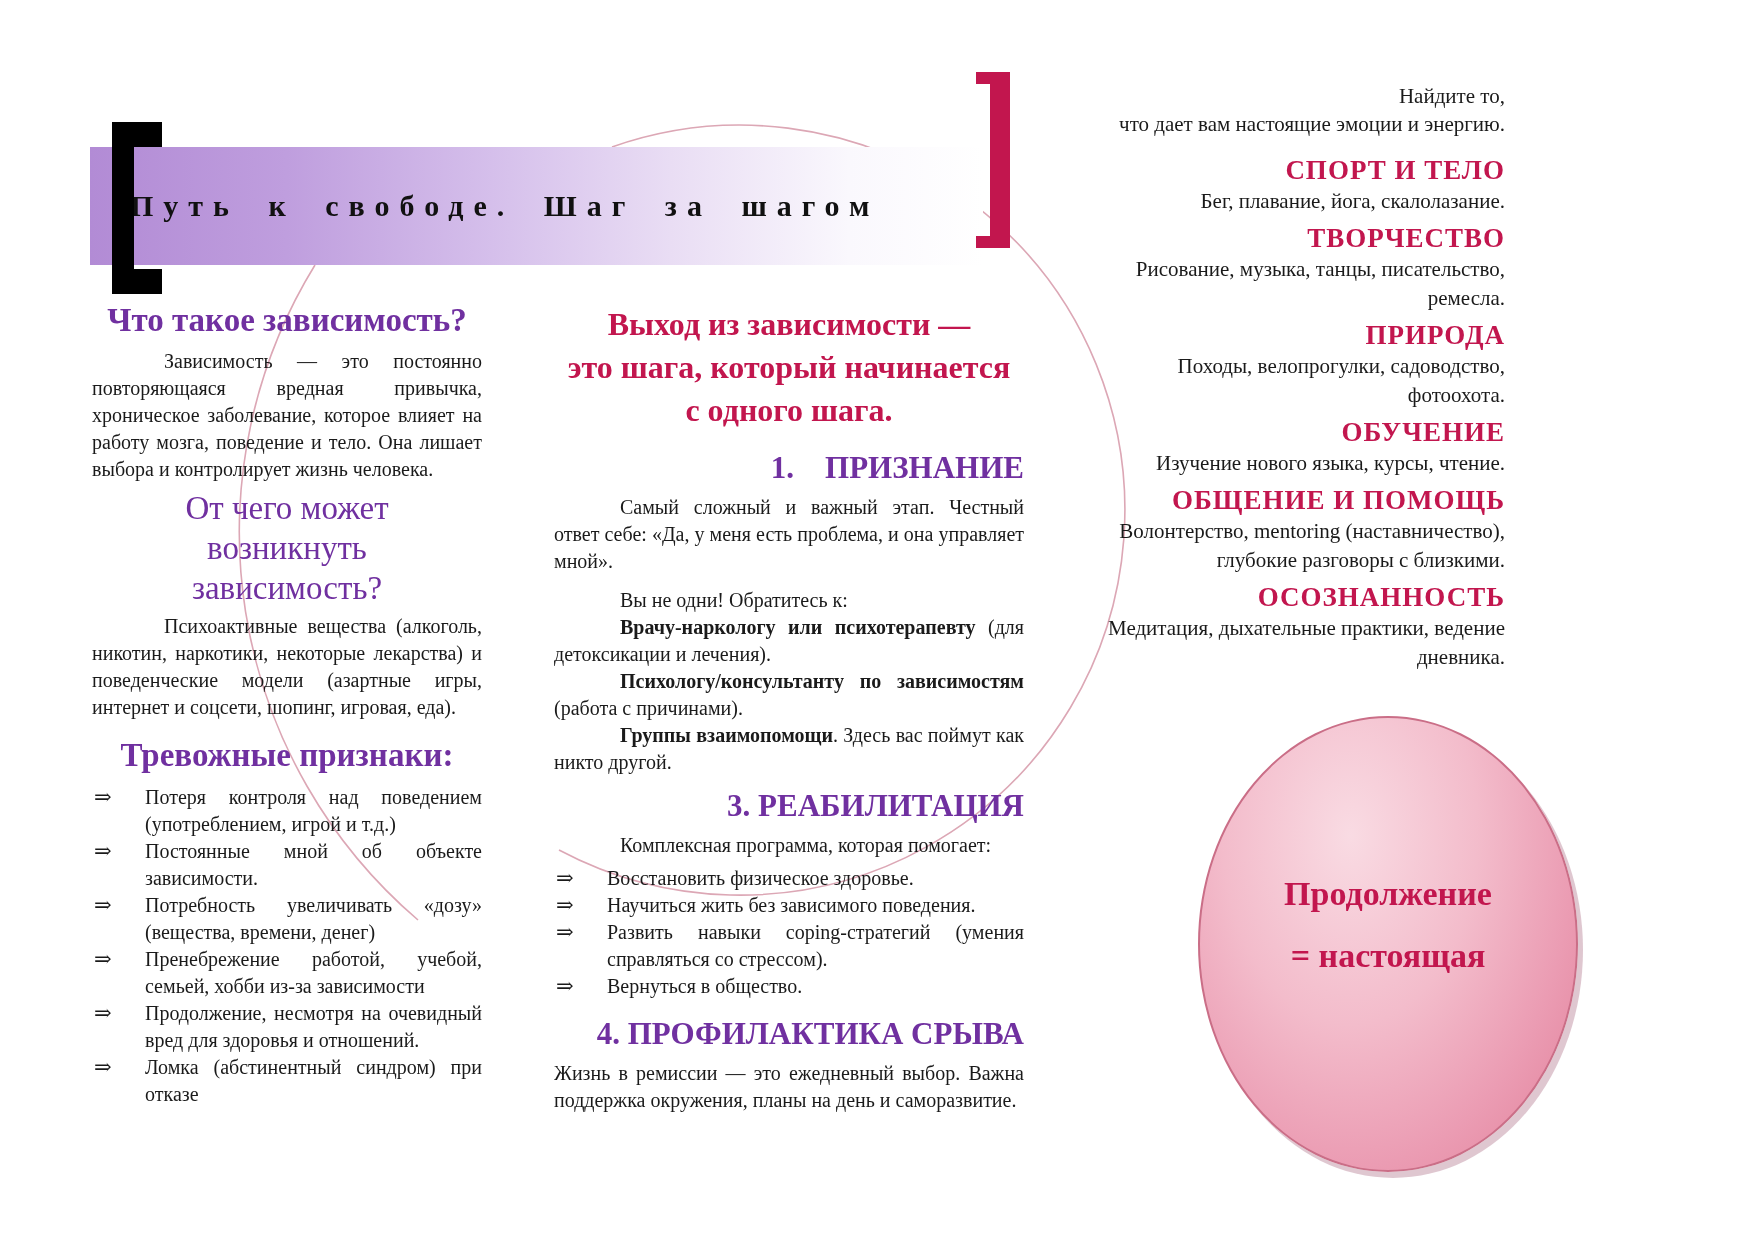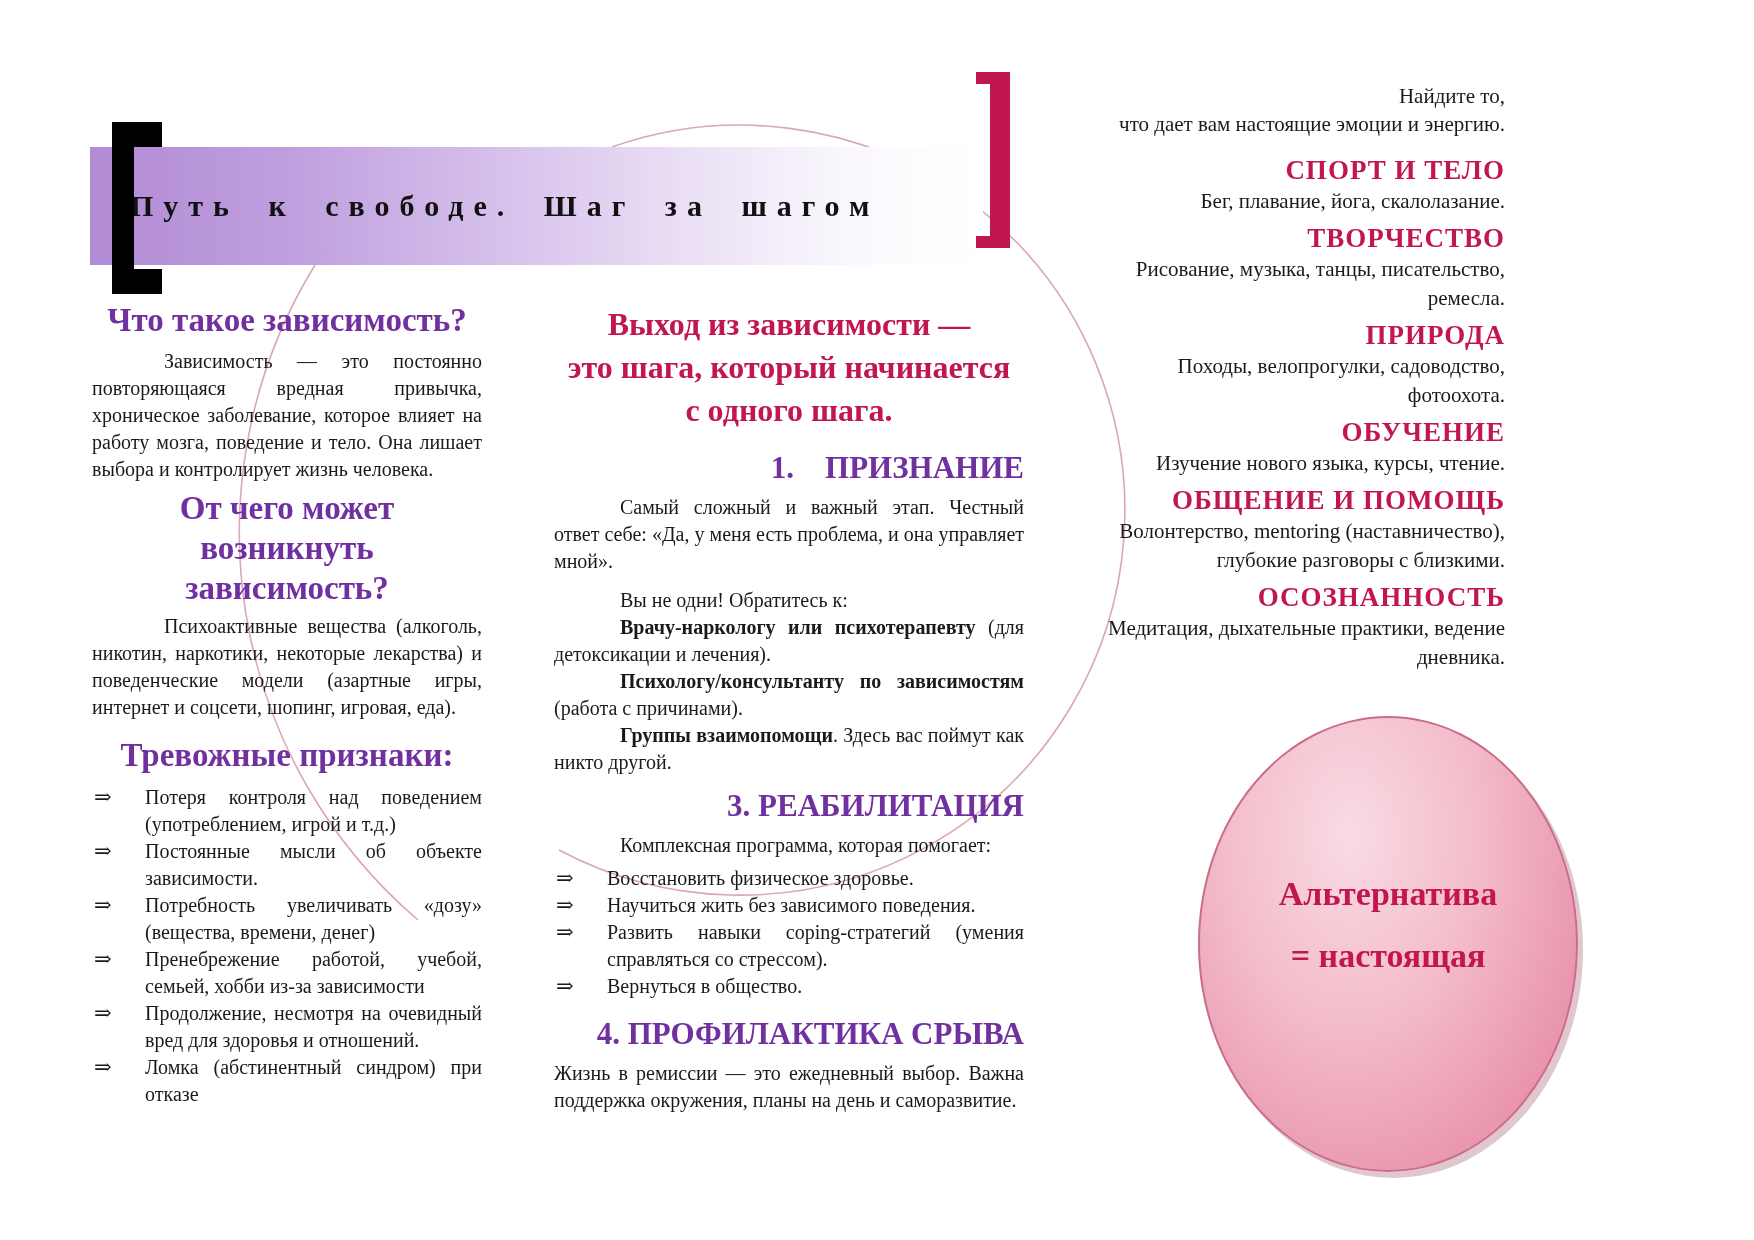--- a/index.html
+++ b/index.html
@@ -34,21 +34,21 @@
   .col{position:absolute;z-index:1;}
   .col-left{left:92px;top:298px;width:390px;}
   .col-mid{left:554px;top:303px;width:470px;}
   .col-right{left:1085px;top:82px;width:420px;text-align:right;}
   .body{font-size:20px;line-height:27px;margin:0;}
   .jt{text-align:justify;}
   .ind{text-indent:72px;}
   .ind66{text-indent:66px;}
   
   .ph{color:#7030a0;font-size:33px;line-height:45px;font-weight:bold;text-align:center;margin:0 0 5px 0;}
-  .ph-multi{color:#7030a0;font-size:33px;line-height:40px;font-weight:bold;text-align:center;margin:0 0 5px 0;}
+  .ph-multi{color:#7030a0;font-size:33px;line-height:40px;font-weight:normal;text-align:center;margin:0 0 5px 0;}
   .mb5{margin-bottom:5px;}.mb12{margin-bottom:12px;}
   
   .crh{color:#c2164e;font-size:32px;line-height:43px;font-weight:bold;text-align:center;margin:0 0 18px 0;}
   .sh{color:#7030a0;font-size:31px;line-height:36px;font-weight:bold;text-align:right;margin:0 0 8px 0;}
   .sh-t{margin-top:16px;}
   
   .list{margin-top:6px;}
   .li{position:relative;padding-left:53px;text-align:justify;font-size:20px;line-height:27px;}
   .marker{position:absolute;left:2px;top:0;font-size:21px;}
   
@@ -92,21 +92,21 @@
     </div>
     <p class="body jt ind mb12">Психоактивные вещества (алкоголь, никотин, наркотики, некоторые лекарства) и поведенческие модели (азартные игры, интернет и соцсети, шопинг, игровая, еда).</p>
     <h2 class="ph">Тревожные признаки:</h2>
     <div class="list">
       <div class="li">
         <span class="marker">⇒</span>
         <span>Потеря контроля над поведением (употреблением, игрой и т.д.)</span>
       </div>
       <div class="li">
         <span class="marker">⇒</span>
-        <span>Постоянные мысли об объекте зависимости.</span>
+        <span>Постоянные мной об объекте зависимости.</span>
       </div>
       <div class="li">
         <span class="marker">⇒</span>
         <span>Потребность увеличивать «дозу» (вещества, времени, денег)</span>
       </div>
       <div class="li">
         <span class="marker">⇒</span>
         <span>Пренебрежение работой, учебой, семьей, хобби из-за зависимости</span>
       </div>
       <div class="li">
@@ -179,17 +179,17 @@
     <div class="cat-desc">Изучение нового языка, курсы, чтение.</div>
 
     <div class="cat-title">ОБЩЕНИЕ И ПОМОЩЬ</div>
     <div class="cat-desc">Волонтерство, mentoring (наставничество), глубокие разговоры с близкими.</div>
 
     <div class="cat-title">ОСОЗНАННОСТЬ</div>
     <div class="cat-desc">Медитация, дыхательные практики, ведение дневника.</div>
   </div>
 
   <div class="pink-circle">
-    <div class="line">Альтернатива</div>
+    <div class="line">Продолжение</div>
     <div class="line">= настоящая</div>
   </div>
 
 </div>
 
 </body></html>

